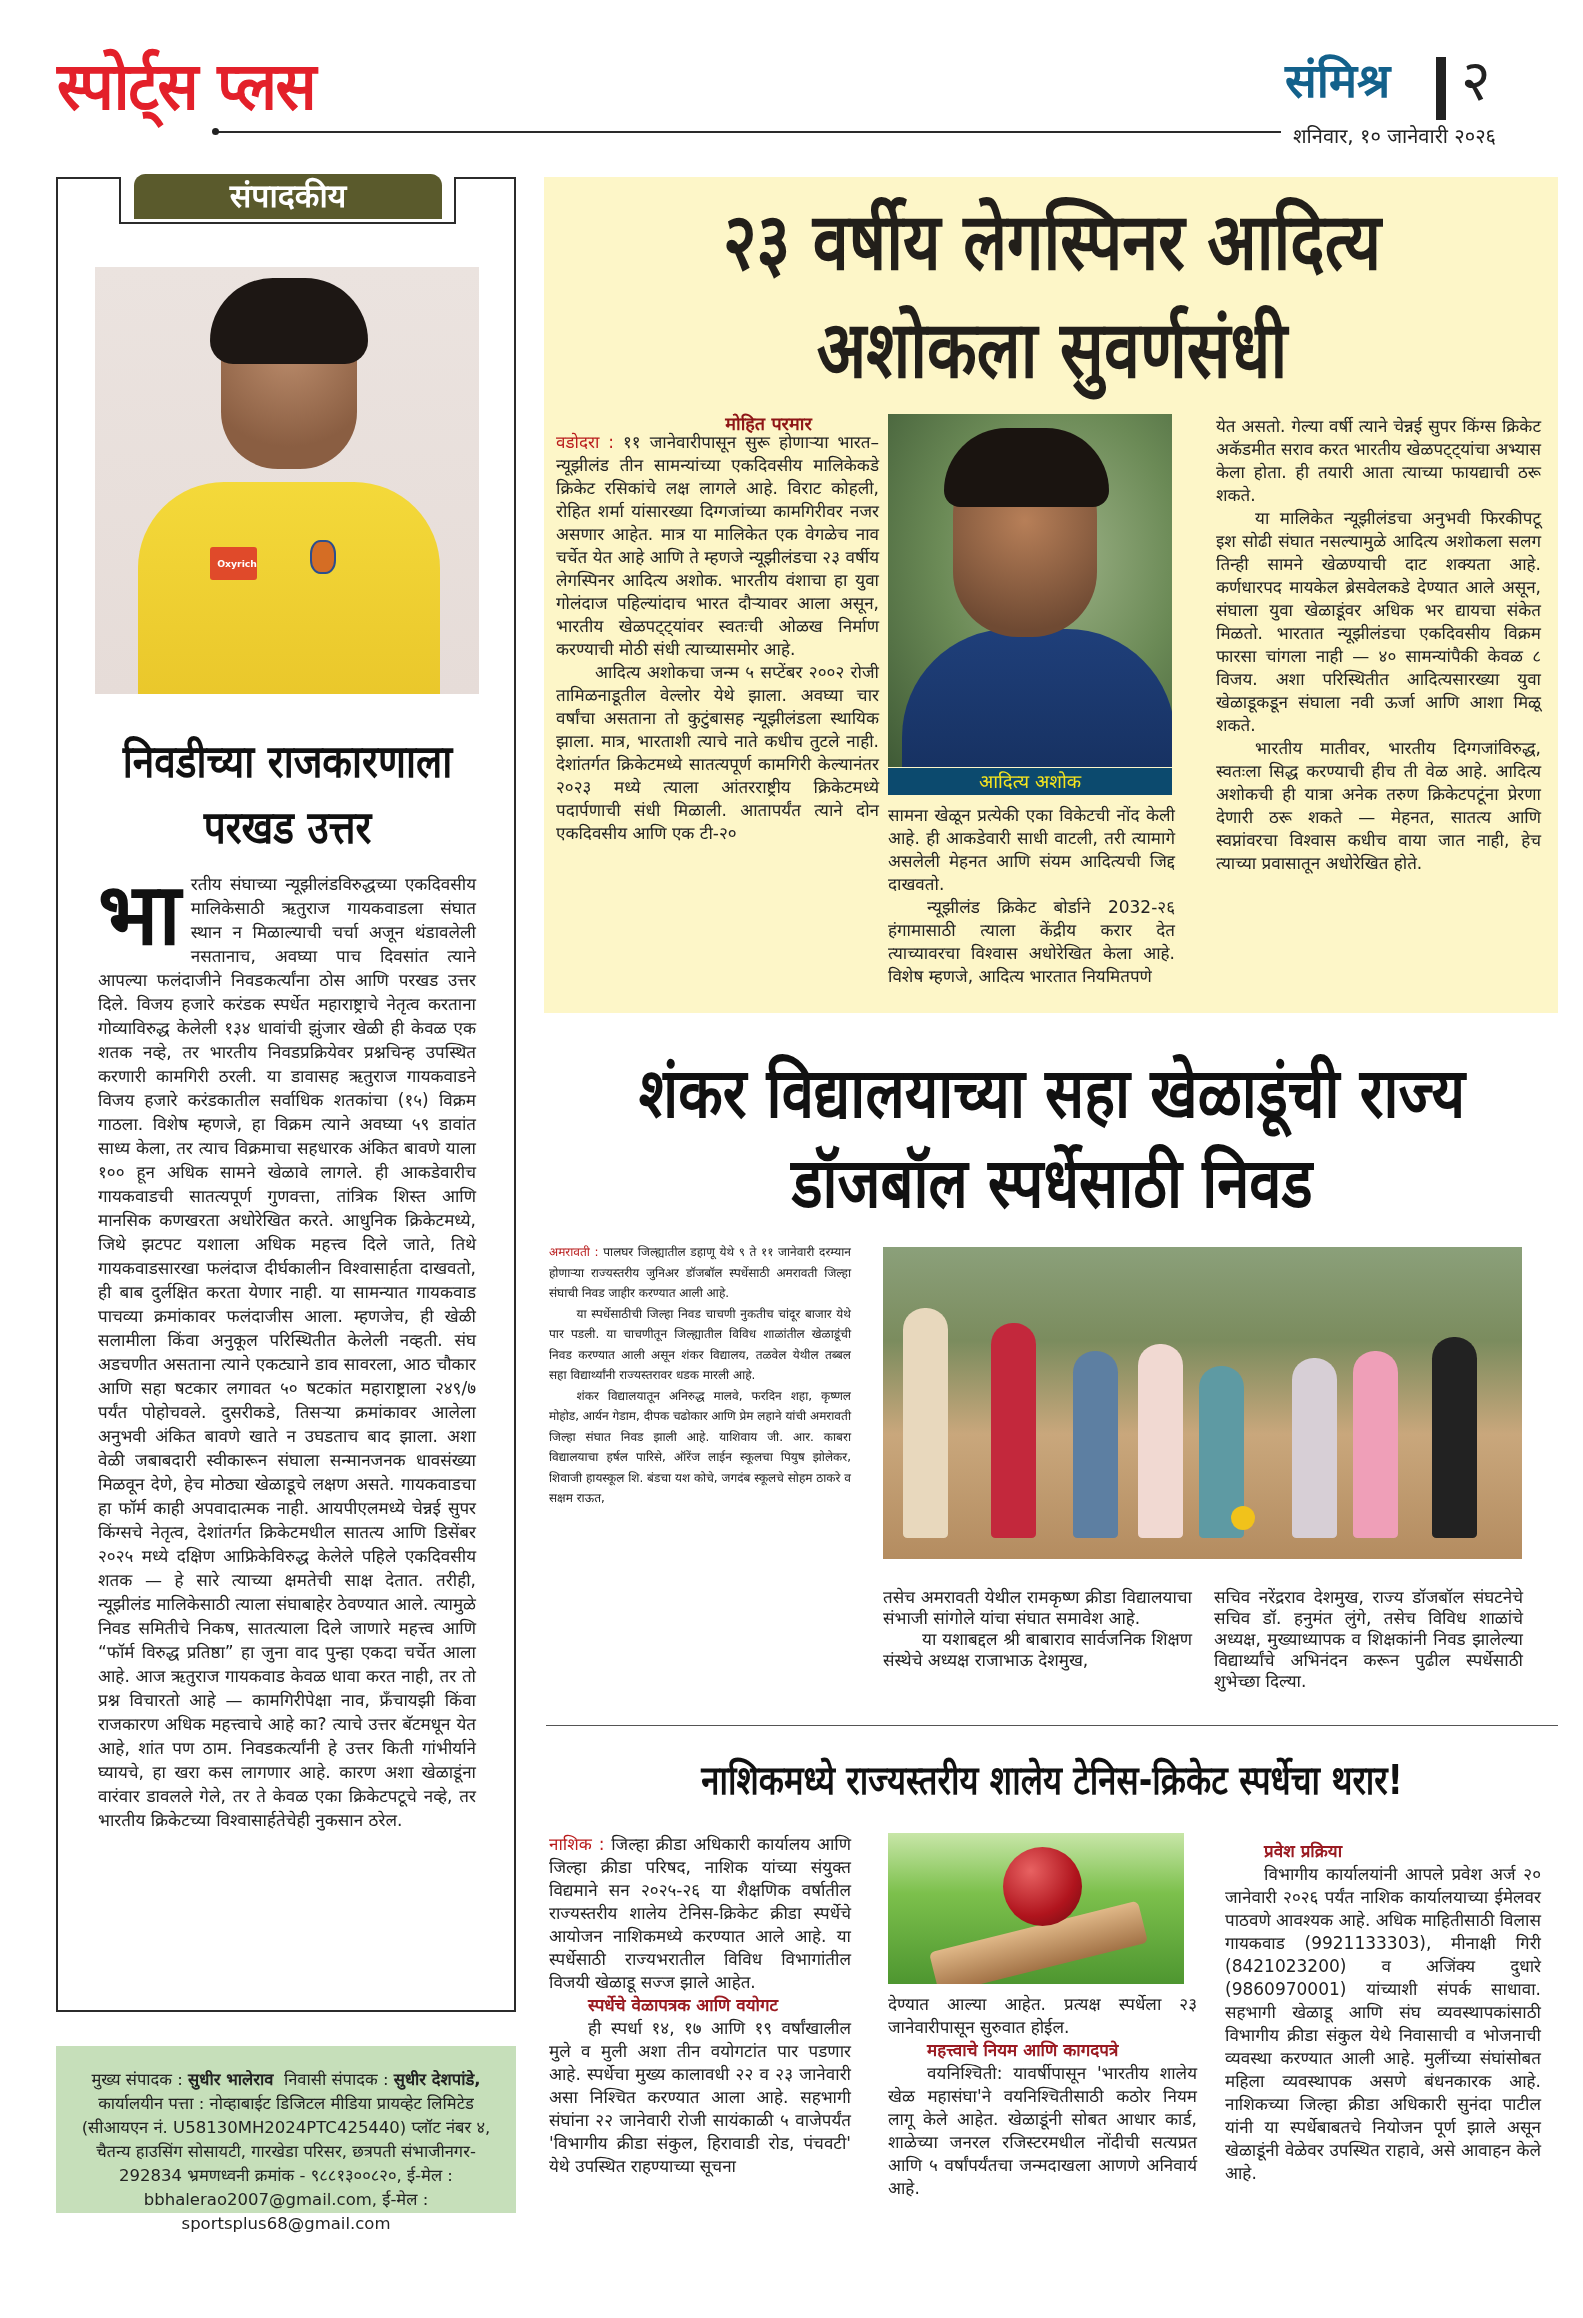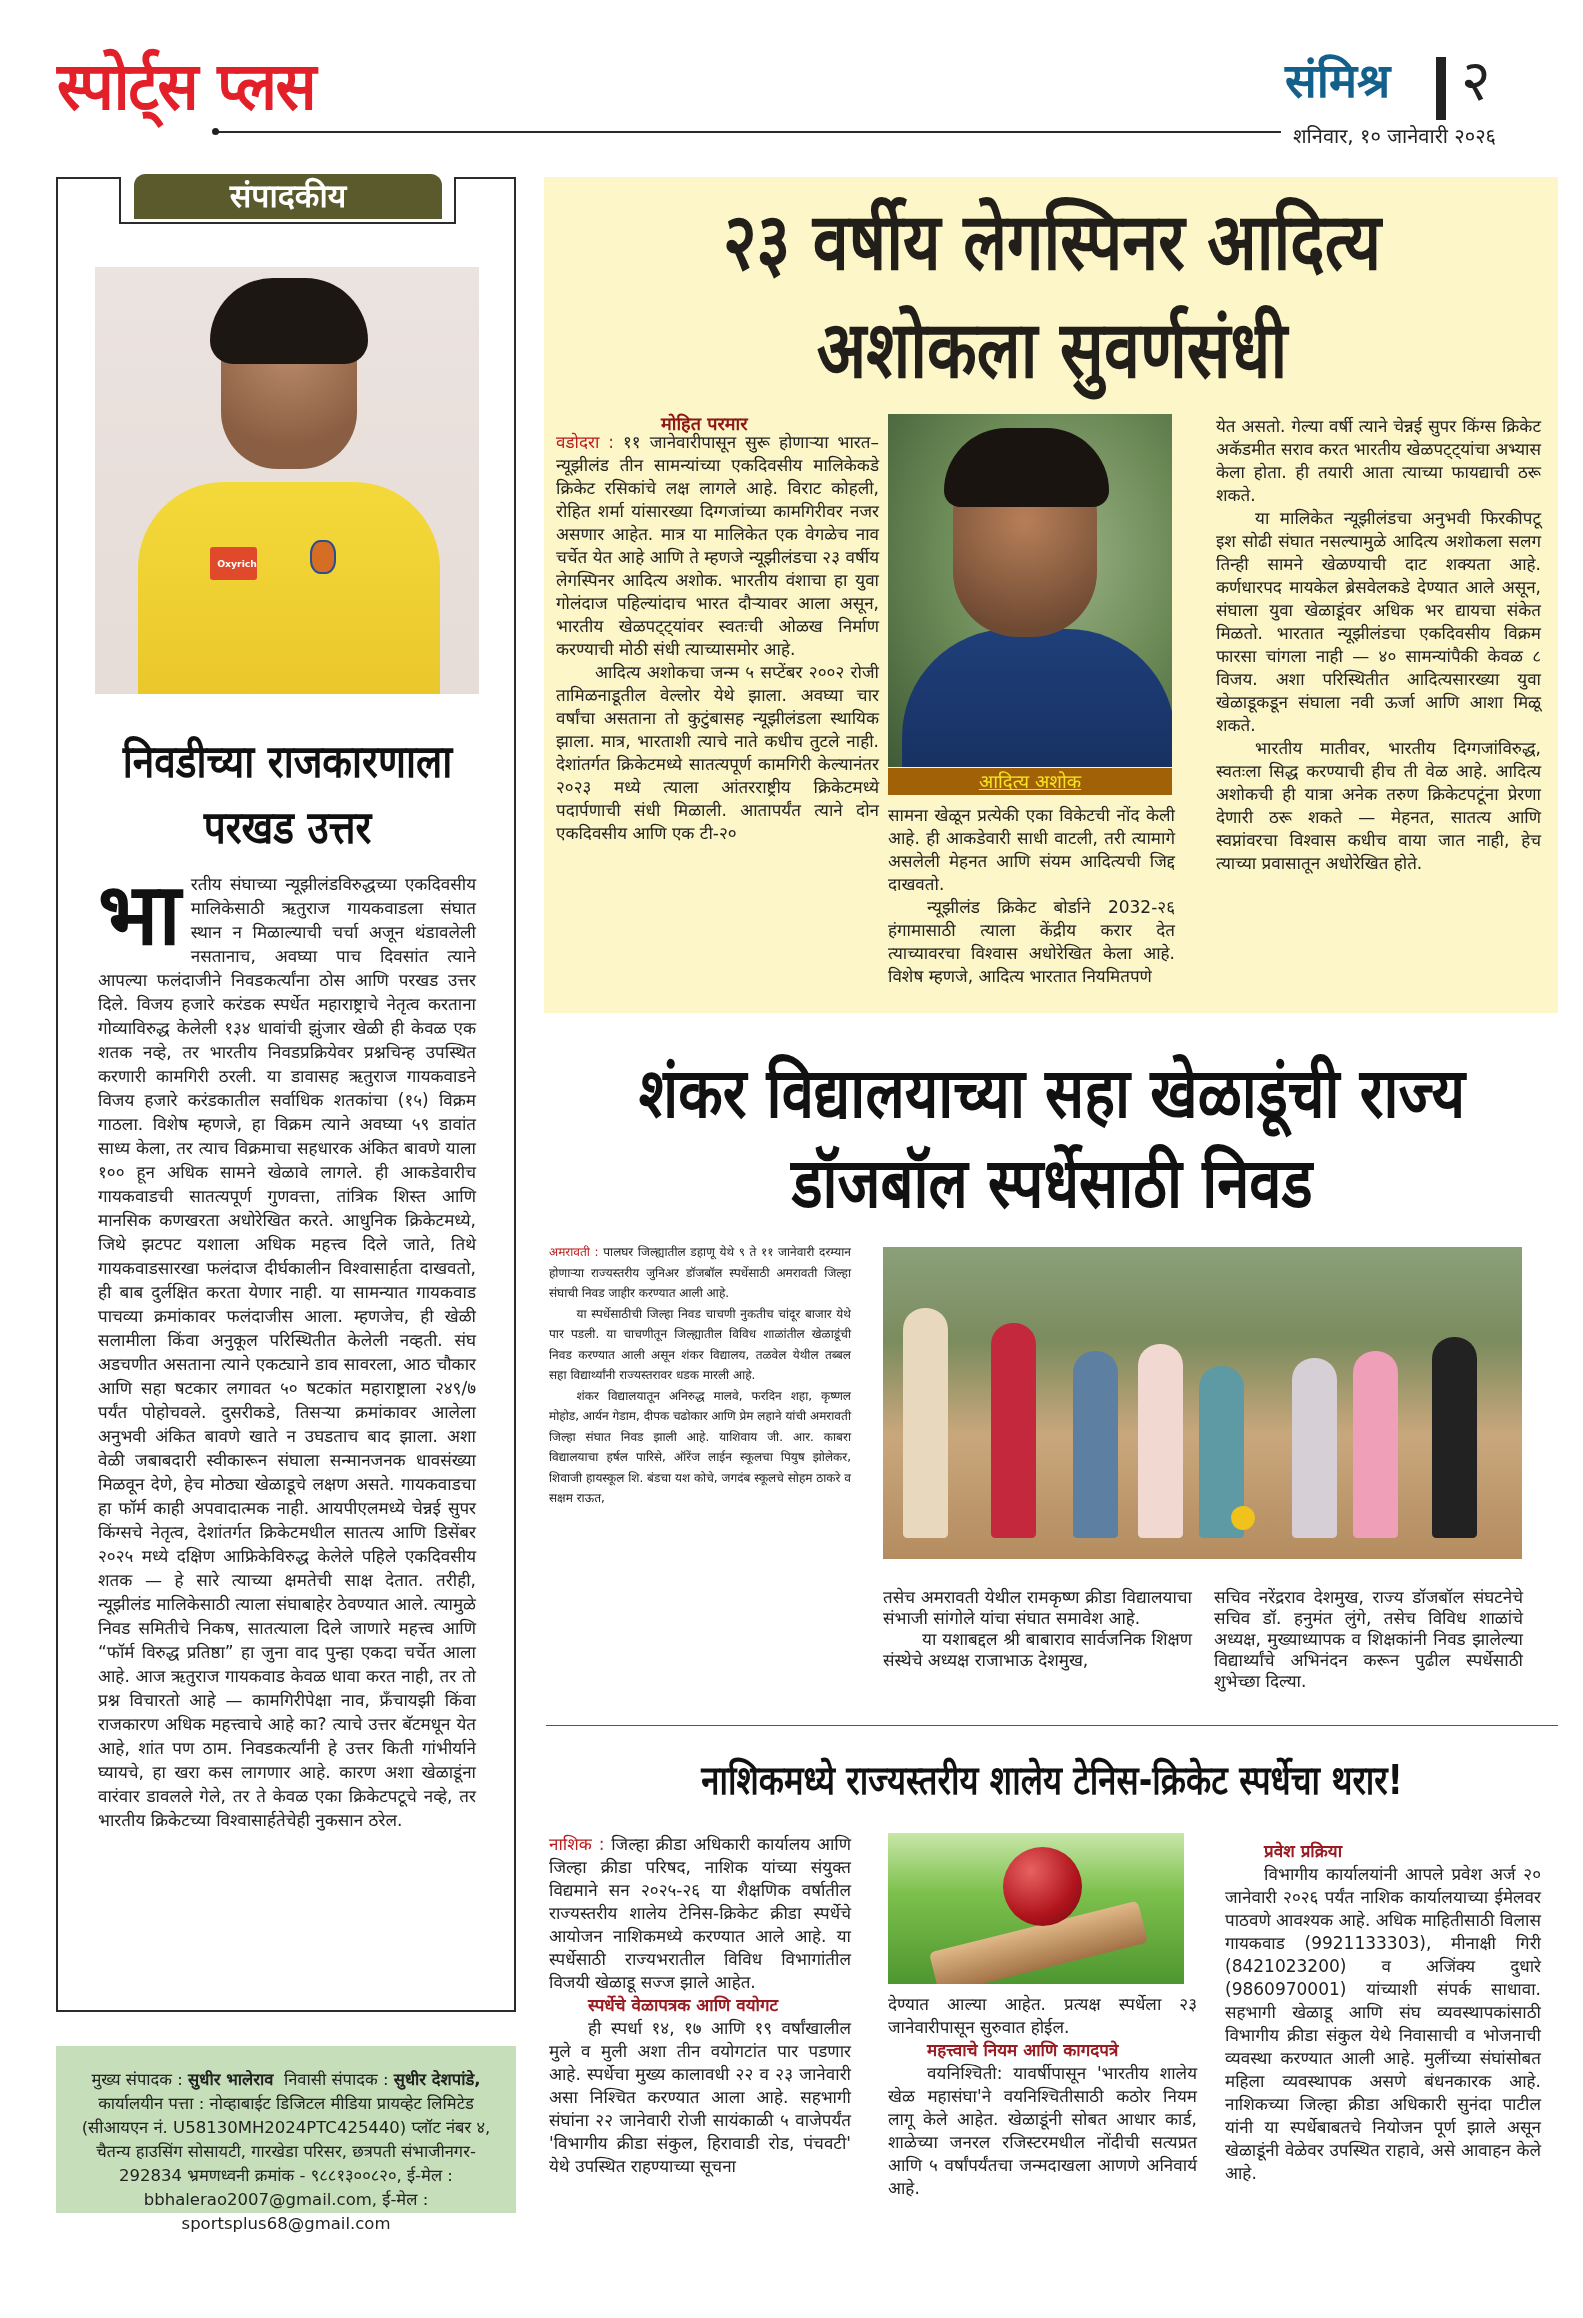--- a/index.html
+++ b/index.html
@@ -32,27 +32,27 @@
 
   .ed-body { left: 98px; top: 872px; width: 378px; font-size: 17px; line-height: 24px; text-align: justify; color: #222; }
   .dropcap { float: left; font-size: 86px; line-height: 72px; font-weight: 700; margin: 5.7px 10px 0 0; color: #111; }
 
   .imprint { left: 56px; top: 2046px; width: 460px; height: 167px; background: #c6dfba; padding: 21.5px 13px; font-size: 16.5px; line-height: 24px; text-align: center; color: #222; }
   .imprint b { font-weight: 700; }
 
   
   .story1-box { left: 544px; top: 177px; width: 1014px; height: 836px; background: #fdf6c8; }
   .story1-headline { left: 553px; top: 188px; width: 998px; font-size: 79px; font-weight: 900; text-align: center; line-height: 108px; color: #221f1a; transform: scaleX(0.82); transform-origin: center; }
-  .byline { left: 661px; top: 411px; width: 215px; text-align: left; font-size: 18px; font-weight: 700; color: #8e1616; }
+  .byline { left: 661px; top: 411px; width: 215px; text-align: center; font-size: 18px; font-weight: 700; color: #8e1616; }
   .s1-col1 { left: 556px; top: 431px; width: 323px; font-size: 17px; line-height: 23px; text-align: justify; }
   .s1-photo { left: 888px; top: 414px; width: 284px; height: 353px; background: radial-gradient(ellipse at 60% 40%, #9cb186 0%, #6b8a56 50%, #3f5a36 100%); overflow: hidden; }
   .s1-photo .face { position: absolute; left: 65px; top: 29px; width: 144px; height: 194px; border-radius: 72px 72px 65px 65px; background: radial-gradient(circle at 50% 40%, #b77f58, #6f4a33 80%); }
   .s1-photo .hair { position: absolute; left: 56px; top: 14.4px; width: 165px; height: 79px; border-radius: 83px 83px 21.5px 21.5px; background: #1a1410; }
   .s1-photo .tee { position: absolute; left: 14.4px; top: 215px; width: 273px; height: 158px; border-radius: 108px 108px 0 0; background: linear-gradient(180deg, #1f3f7a, #16305f); }
-  .s1-caption { left: 888px; top: 768px; width: 284px; height: 27px; background: #a16207; color: #f6e51f; font-size: 18.7px; text-align: center; line-height: 27px; text-decoration: underline; }
+  .s1-caption { left: 888px; top: 768px; width: 284px; height: 27px; background: #0c4a6e; color: #f6e51f; font-size: 18.7px; text-align: center; line-height: 27px; }
   .s1-col2 { left: 888px; top: 804px; width: 287px; font-size: 17px; line-height: 23px; text-align: justify; }
   .s1-col3 { left: 1216px; top: 415px; width: 325px; font-size: 17px; line-height: 23px; text-align: justify; }
 
   .indent { text-indent: 2.3em; }
   .place { font-weight: 400; color: #b91c1c; }
 
   
   .story2-headline { left: 546px; top: 1048px; width: 1012px; font-size: 69px; font-weight: 900; text-align: center; line-height: 90px; color: #111; transform: scaleX(0.84); transform-origin: center; }
   .s2-col1 { left: 549px; top: 1242px; width: 302px; font-size: 12px; line-height: 20.5px; text-align: justify; }
   .s2-photo { left: 883px; top: 1247px; width: 639px; height: 312px; background: linear-gradient(180deg, #8ba07a 0%, #7b8c5e 30%, #c9a77c 60%, #b48c60 100%); overflow: hidden; }

